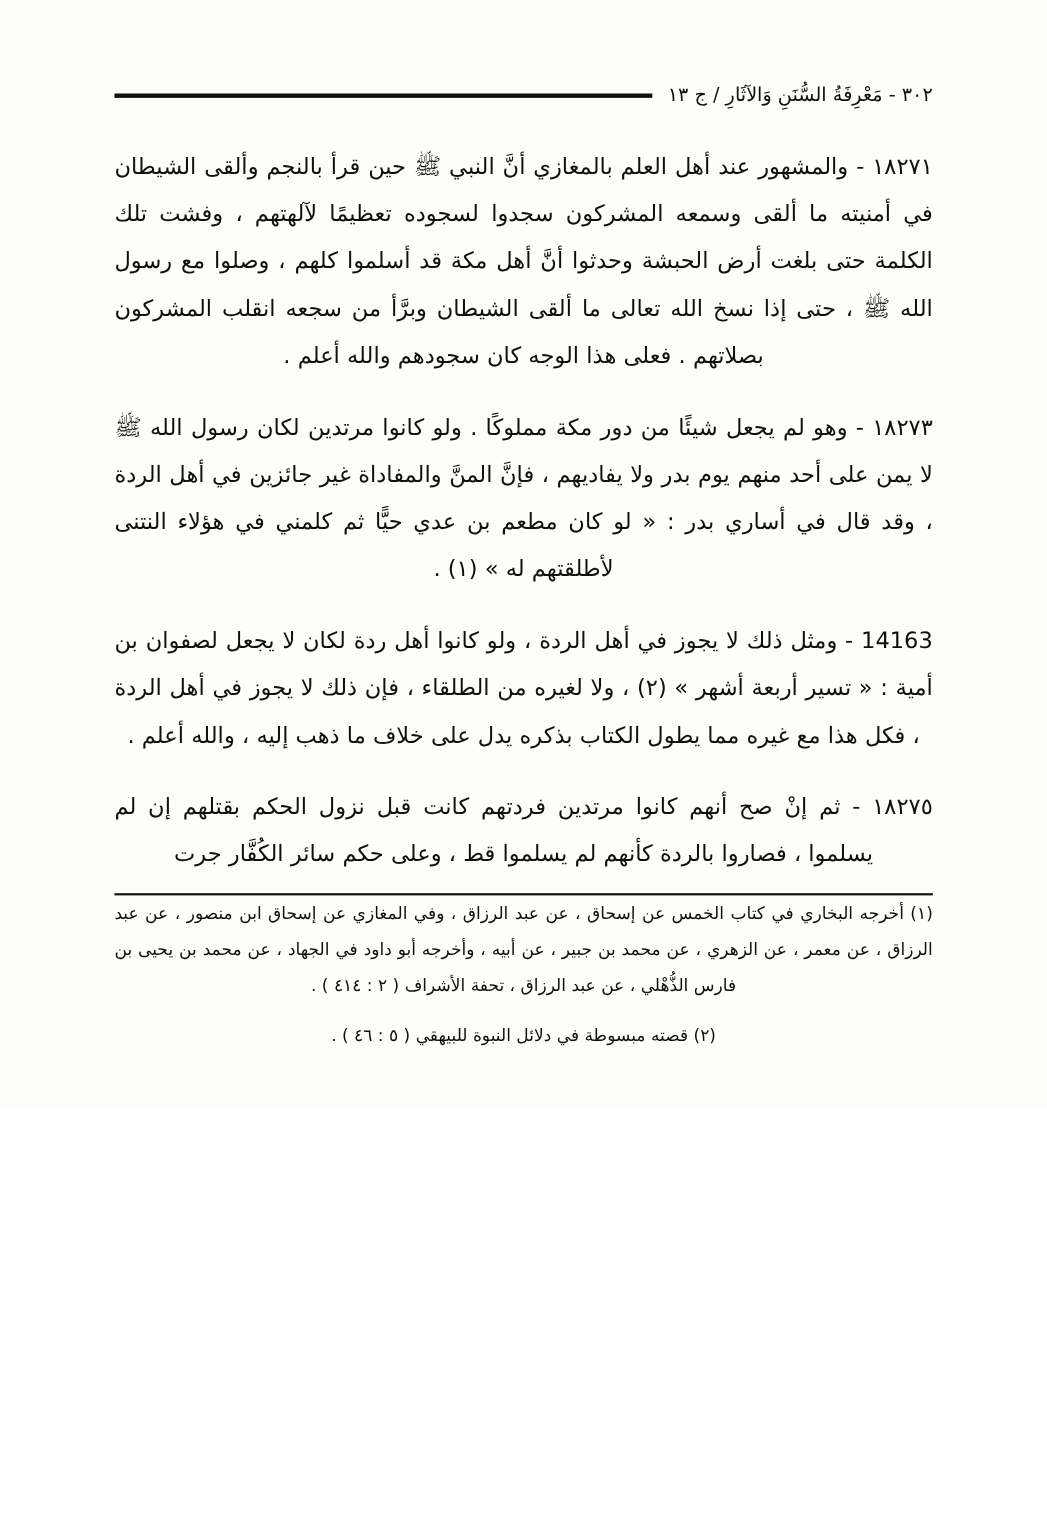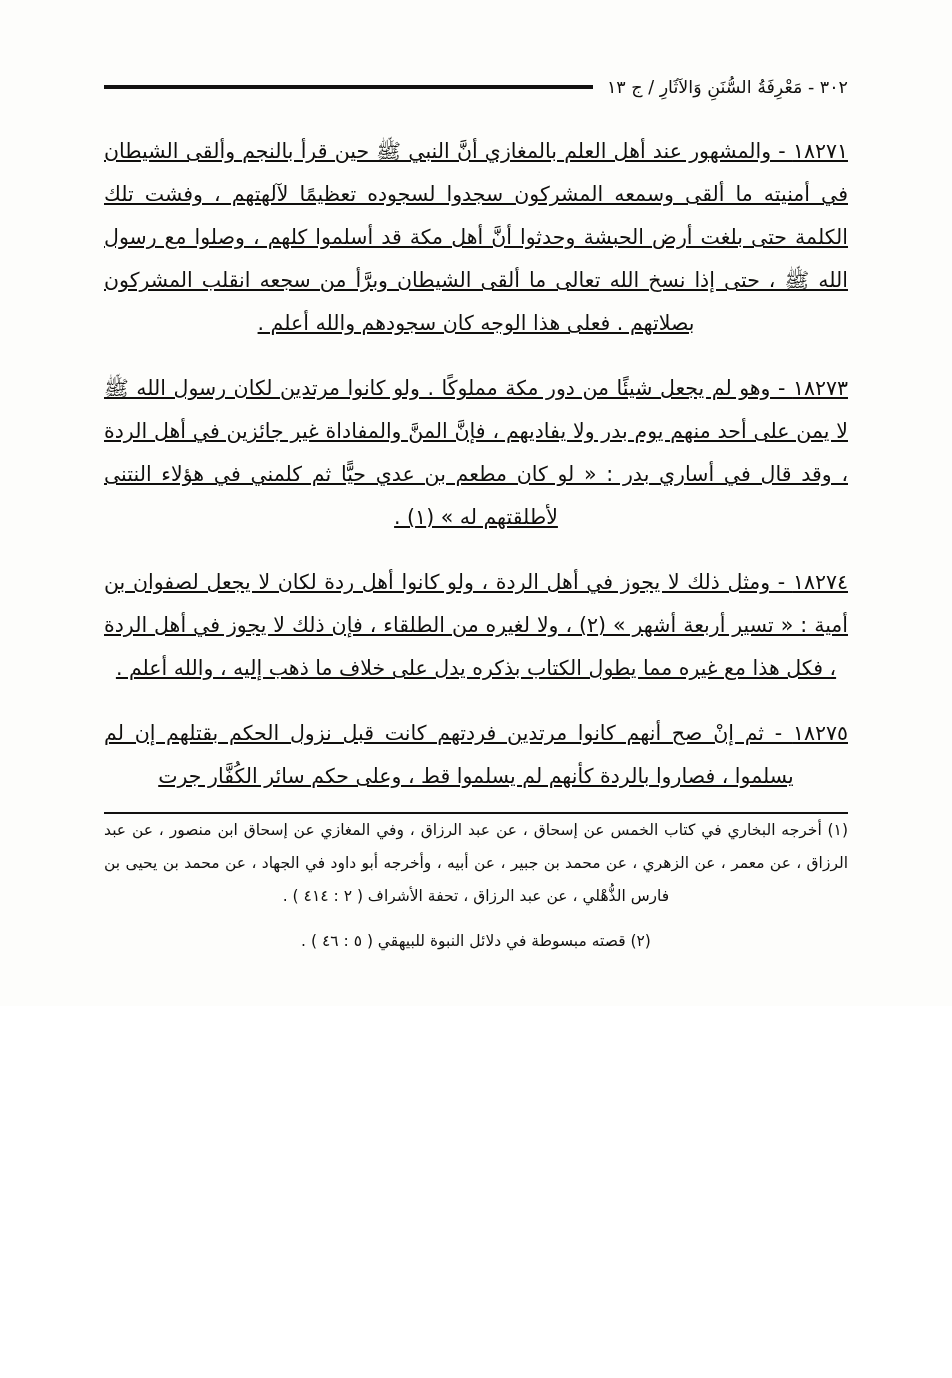--- a/index.html
+++ b/index.html
@@ -41,21 +41,20 @@
     flex: 1 1 auto;
     height: 4px;
     background: #121110;
     margin-bottom: 3px;
   }
   
   .body-text {
     margin-top: 22px;
     text-align: justify;
     text-justify: inter-word;
-    text-decoration: underline;
   }
   .para {
     font-size: 20.5px;
     line-height: 43px;
     margin: 0 0 22px 0;
     text-align: justify;
     text-align-last: center;
   }
   .para.last {
     margin-bottom: 8px;
@@ -88,21 +87,21 @@
   <div class="content">
 
     <div class="header">
       <div class="header-title">٣٠٢ - مَعْرِفَةُ السُّنَنِ وَالآثَارِ / ج ١٣</div>
       <div class="header-rule"></div>
     </div>
 
     <div class="body-text">
       <p class="para">١٨٢٧١ - والمشهور عند أهل العلم بالمغازي أنَّ النبي ﷺ حين قرأ بالنجم وألقى الشيطان في أمنيته ما ألقى وسمعه المشركون سجدوا لسجوده تعظيمًا لآلهتهم ، وفشت تلك الكلمة حتى بلغت أرض الحبشة وحدثوا أنَّ أهل مكة قد أسلموا كلهم ، وصلوا مع رسول الله ﷺ ، حتى إذا نسخ الله تعالى ما ألقى الشيطان وبرَّأ من سجعه انقلب المشركون بصلاتهم . فعلى هذا الوجه كان سجودهم والله أعلم .</p>
       <p class="para">١٨٢٧٣ - وهو لم يجعل شيئًا من دور مكة مملوكًا . ولو كانوا مرتدين لكان رسول الله ﷺ لا يمن على أحد منهم يوم بدر ولا يفاديهم ، فإنَّ المنَّ والمفاداة غير جائزين في أهل الردة ، وقد قال في أساري بدر : « لو كان مطعم بن عدي حيًّا ثم كلمني في هؤلاء النتنى لأطلقتهم له » (١) .</p>
-      <p class="para">١٨٢٧٤ - ومثل ذلك لا يجوز في أهل الردة ، ولو كانوا أهل ردة لكان لا يجعل لصفوان بن أمية : « تسير أربعة أشهر » (٢) ، ولا لغيره من الطلقاء ، فإن ذلك لا يجوز في أهل الردة ، فكل هذا مع غيره مما يطول الكتاب بذكره يدل على خلاف ما ذهب إليه ، والله أعلم .</p>
+      <p class="para">14163 - ومثل ذلك لا يجوز في أهل الردة ، ولو كانوا أهل ردة لكان لا يجعل لصفوان بن أمية : « تسير أربعة أشهر » (٢) ، ولا لغيره من الطلقاء ، فإن ذلك لا يجوز في أهل الردة ، فكل هذا مع غيره مما يطول الكتاب بذكره يدل على خلاف ما ذهب إليه ، والله أعلم .</p>
       <p class="para last">١٨٢٧٥ - ثم إنْ صح أنهم كانوا مرتدين فردتهم كانت قبل نزول الحكم بقتلهم إن لم يسلموا ، فصاروا بالردة كأنهم لم يسلموا قط ، وعلى حكم سائر الكُفَّار جرت</p>
     </div>
 
     <div class="footnote-sep"></div>
 
     <div class="footnotes">
       <p class="footnote fn1">(١) أخرجه البخاري في كتاب الخمس عن إسحاق ، عن عبد الرزاق ، وفي المغازي عن إسحاق ابن منصور ، عن عبد الرزاق ، عن معمر ، عن الزهري ، عن محمد بن جبير ، عن أبيه ، وأخرجه أبو داود في الجهاد ، عن محمد بن يحيى بن فارس الذُّهْلي ، عن عبد الرزاق ، تحفة الأشراف ( ٢ : ٤١٤ ) .</p>
       <p class="footnote fn2">(٢) قصته مبسوطة في دلائل النبوة للبيهقي ( ٥ : ٤٦ ) .</p>
     </div>
 

